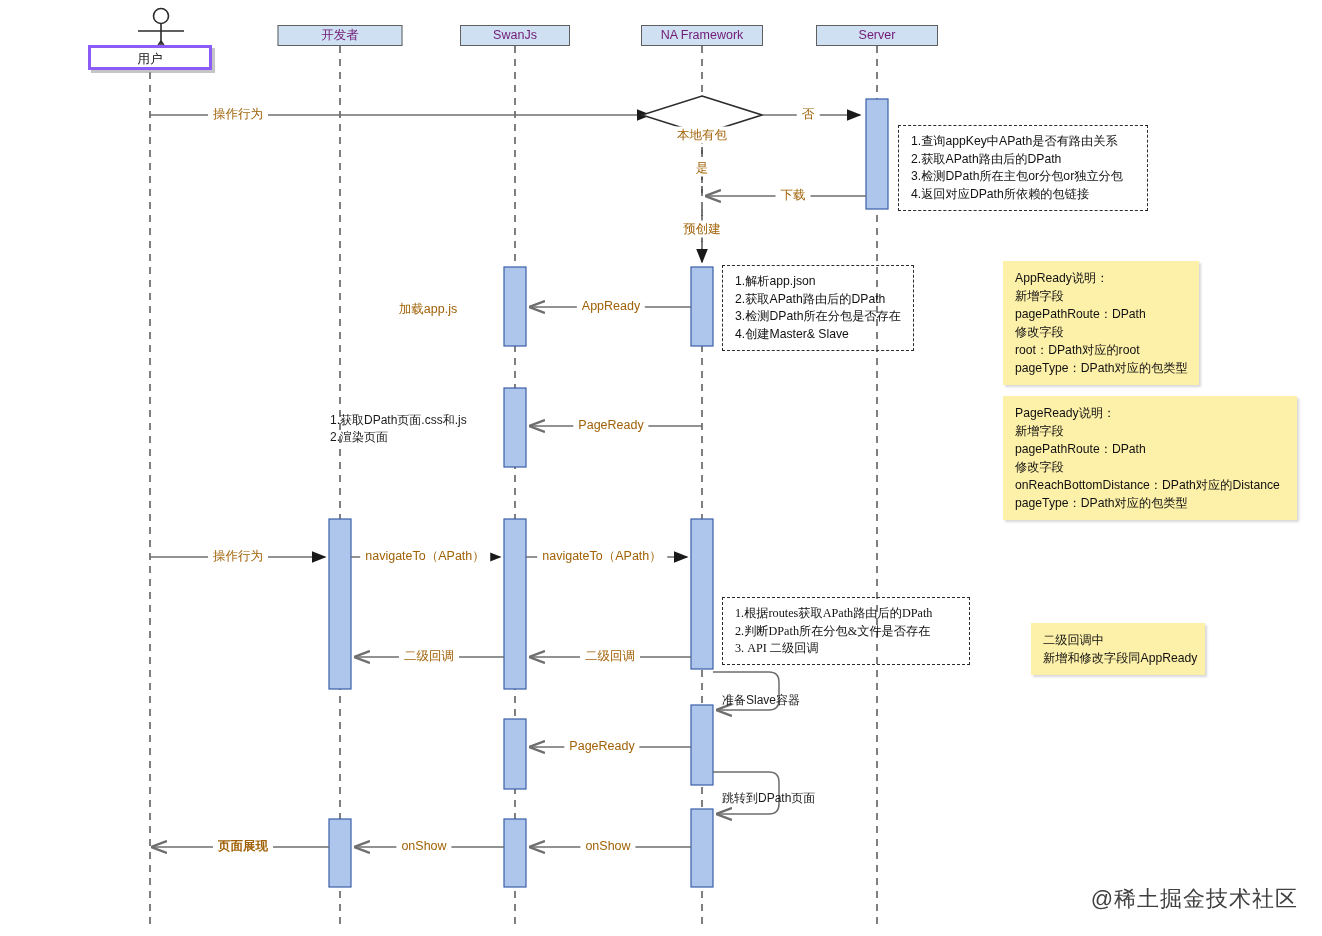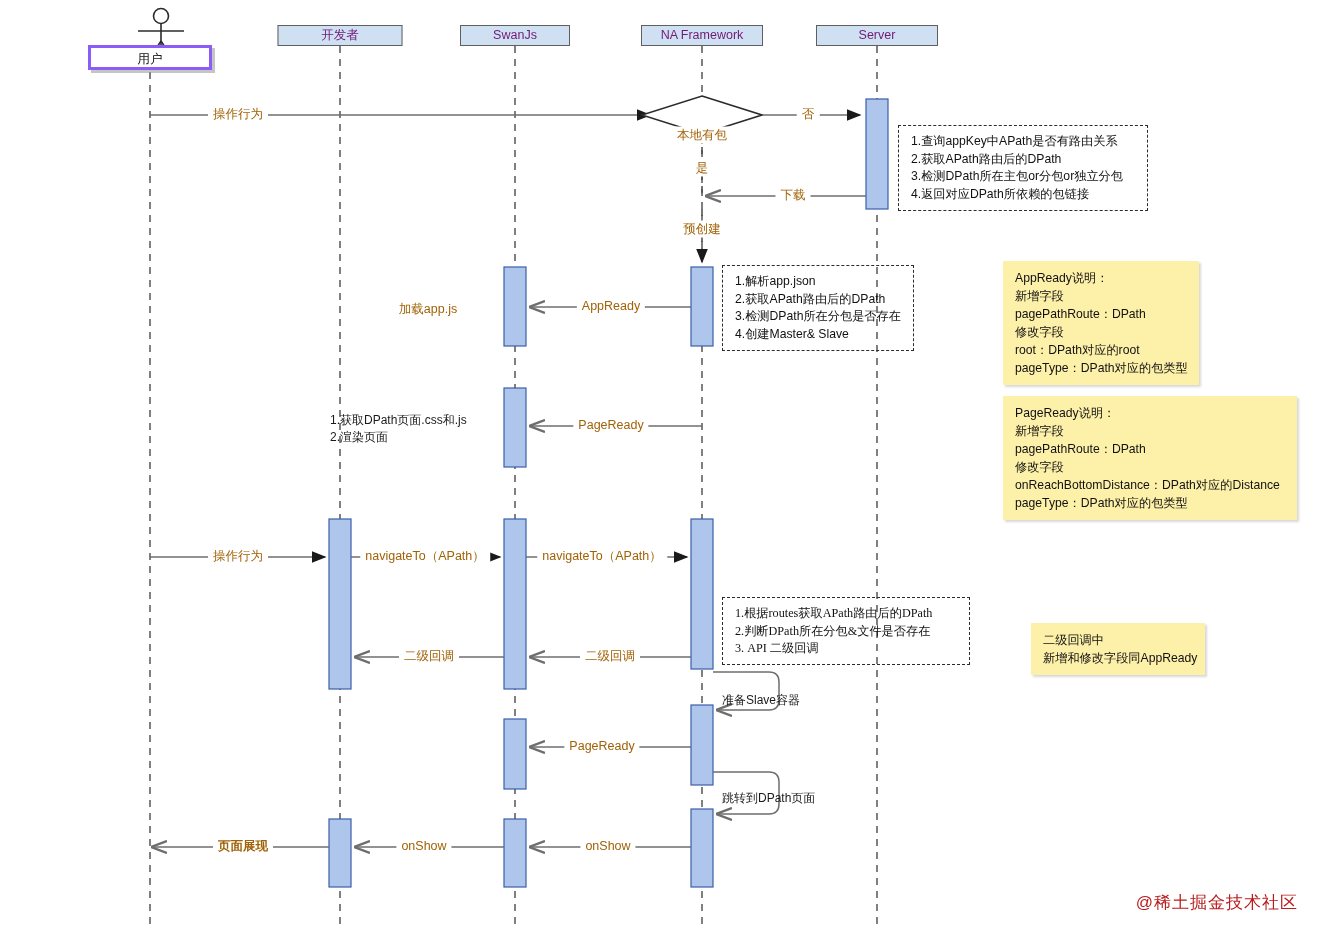--- a/index.html
+++ b/index.html
@@ -78,22 +78,22 @@
     position:absolute;
     font-size:12px;
     color:#1a1a1a;
     white-space:pre;
     line-height:1.42;
   }
   .wm{
     position:absolute;
     right:24px;
     bottom:22px;
-    font-size:17px;
-    color:#b91c1c;
+    font-size:22px;
+    color:#404040;
     letter-spacing:1px;
     white-space:nowrap;
     text-align:right;
   }
 </style>
 </head>
 <body>
 
 <div id="stage">
 

